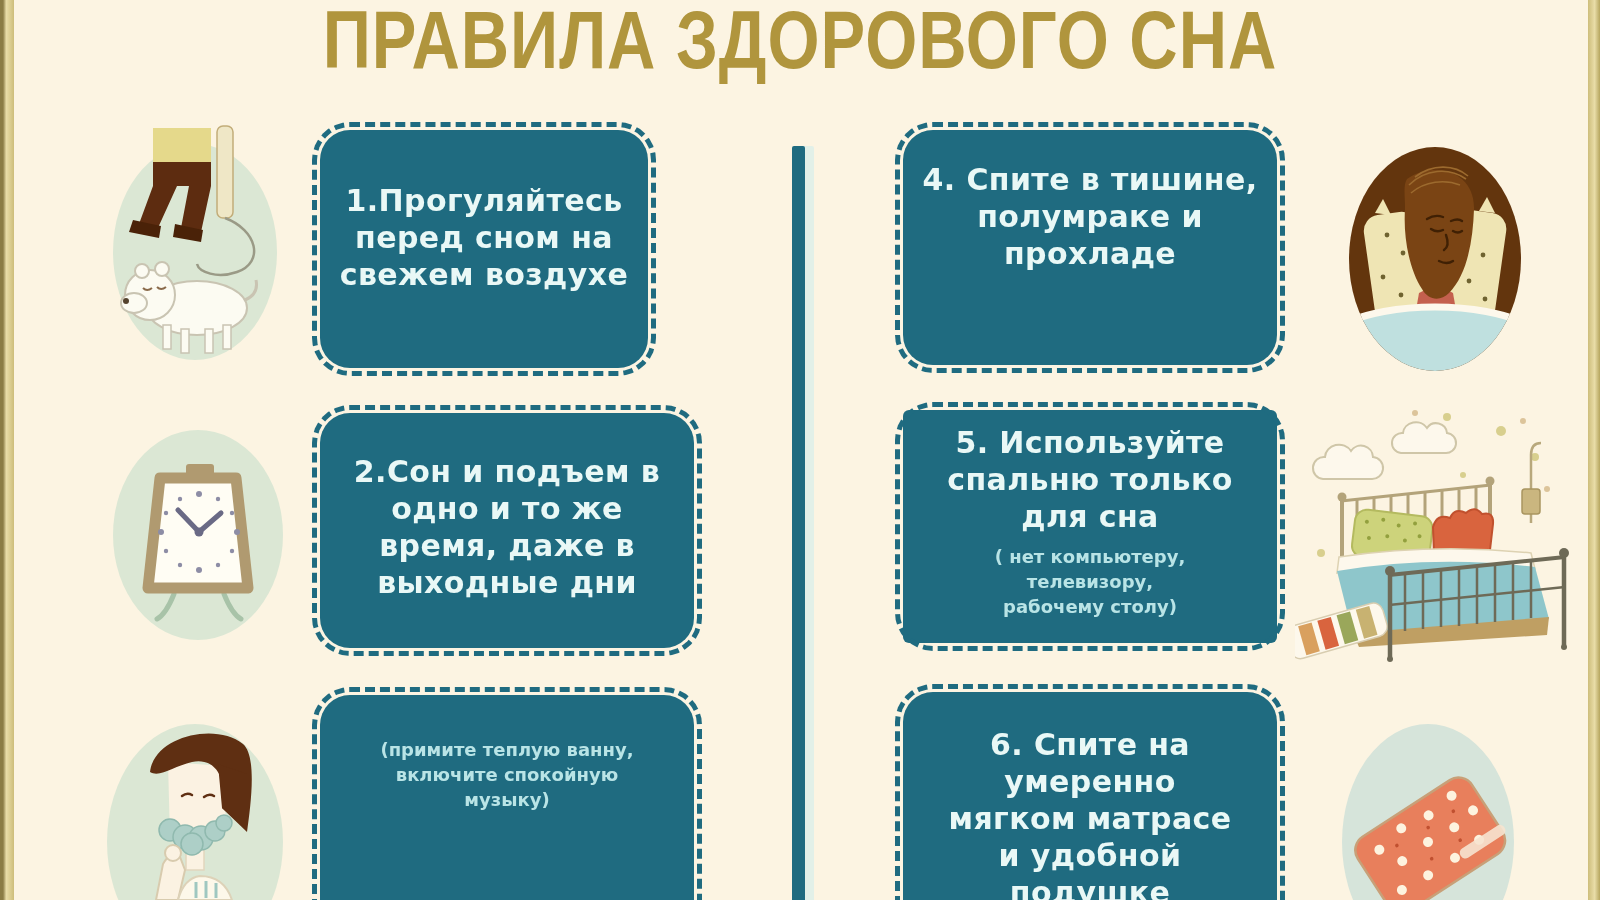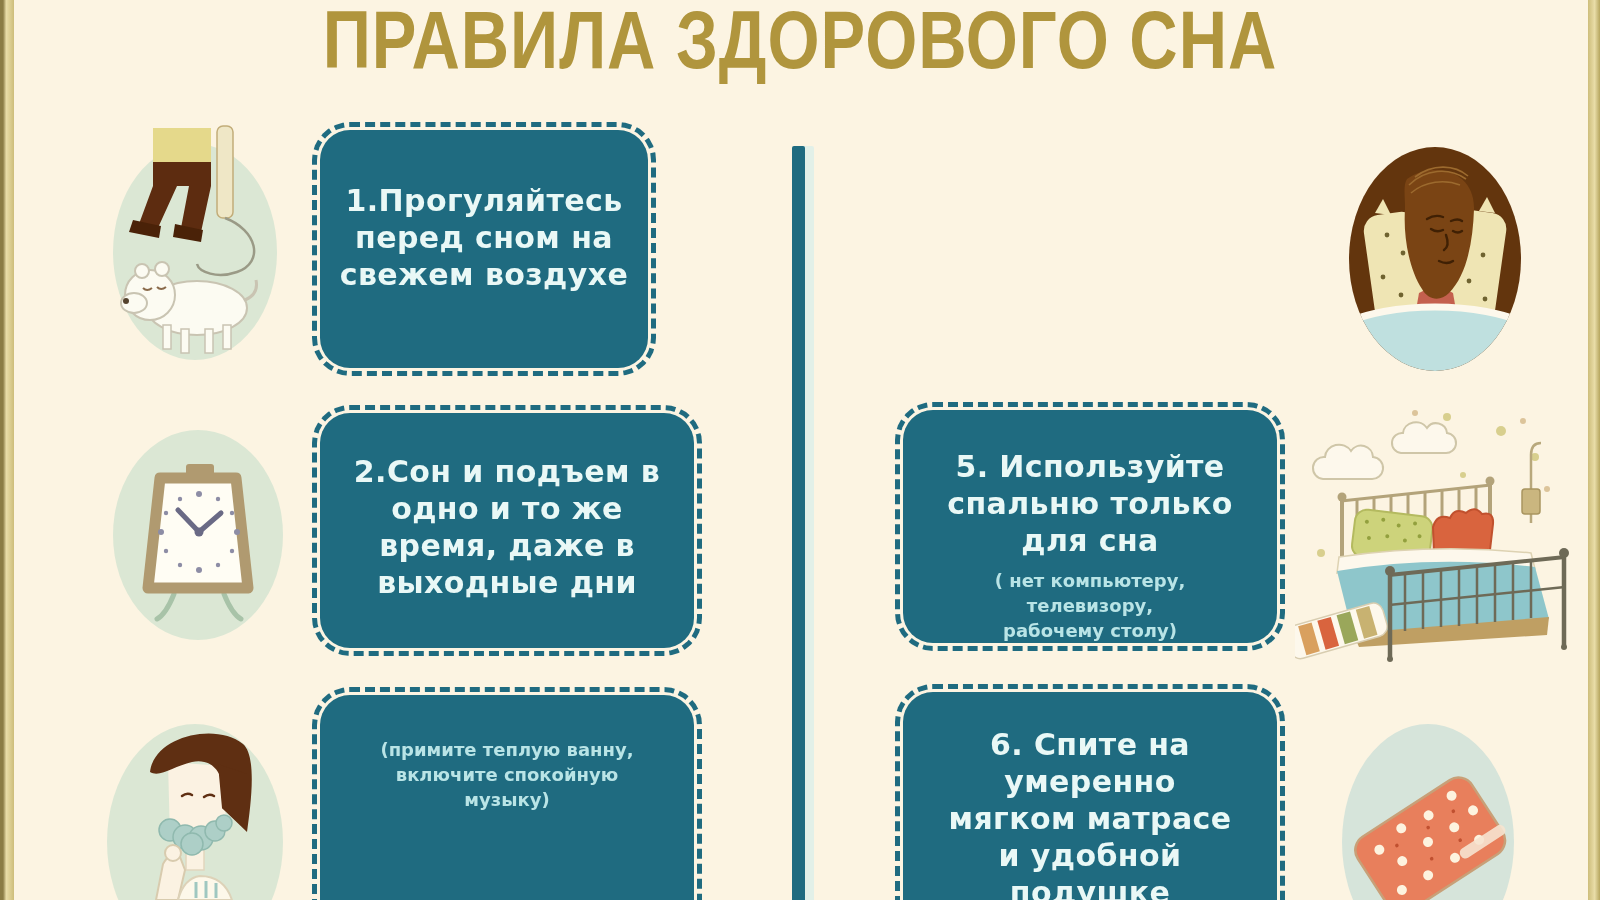--- a/index.html
+++ b/index.html
@@ -71,22 +71,28 @@
 выходные дни</div>
     <div class="rule-note"></div>
   </div>
 
   <div class="rule-box" style="left:320px;top:695px;width:374px;height:300px;padding-top:33px;">
     <div class="rule-note">(примите теплую ванну,
 включите спокойную
 музыку)</div>
   </div>
 
-
-  <div class="rule-box" style="left:903px;top:410px;width:374px;height:233px;padding-top:38px;">
+  <div class="rule-box" style="left:903px;top:130px;width:374px;height:235px;padding-top:31px;">
+    <div class="rule-text">4. Спите в тишине,
+полумраке и
+прохладе</div>
+    <div class="rule-note"></div>
+  </div>
+
+  <div class="rule-box" style="left:903px;top:410px;width:374px;height:233px;padding-top:14px;border-radius:6px;">
     <div class="rule-text">5. Используйте
 спальню только
 для сна</div>
     <div class="rule-note">( нет компьютеру,
 телевизору,
 рабочему столу)</div>
   </div>
 
   <div class="rule-box" style="left:903px;top:692px;width:374px;height:300px;padding-top:34px;">
     <div class="rule-text">6. Спите на

